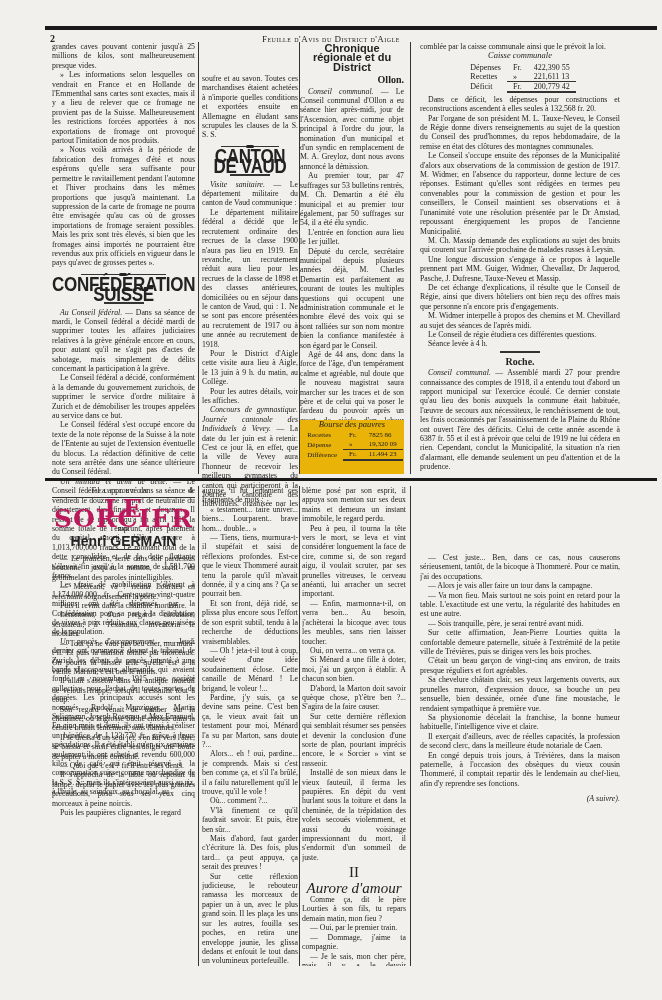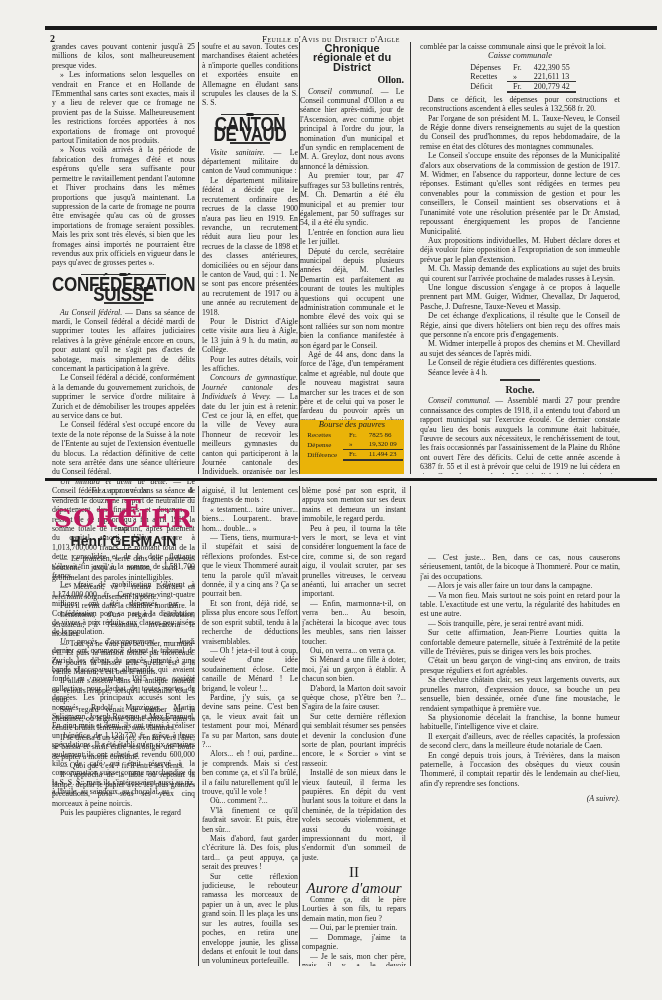--- a/index.html
+++ b/index.html
@@ -117,21 +117,20 @@
       <tr class="tot">
             <td>Déficit</td>
             <td class="v">Fr.</td>
             <td class="v">200,779 42</td>
           </tr>
     </tbody>
       </table>
     <p data-name="paragraph">Dans ce déficit, les dépenses pour constructions et reconstructions ascendent à elles seules à 132,568 fr. 20.</p>
     <p data-name="paragraph">Par l'organe de son président M. L. Tauxe-Neveu, le Conseil de Régie donne divers renseignements au sujet de la question du Conseil des prud'hommes, du repos hebdomadaire, de la remise en état des clôtures des montagnes communales.</p>
     <p data-name="paragraph">Le Conseil s'occupe ensuite des réponses de la Municipalité d'alors aux observations de la commission de gestion de 1917. M. Widmer, en l'absence du rapporteur, donne lecture de ces réponses. Estimant qu'elles sont rédigées en termes peu convenables pour la commission de gestion et pour les conseillers, le Conseil maintient ses observations et à l'unanimité vote une résolution présentée par le Dr Amstad, repoussant énergiquement les propos de l'ancienne Municipalité.</p>
-    <p data-name="paragraph">Aux propositions individuelles, M. Hubert déclare dores et déjà vouloir faire opposition à l'expropriation de son immeuble prévue par le plan d'extension.</p>
     <p data-name="paragraph">M. Ch. Massip demande des explications au sujet des bruits qui courent sur l'arrivée prochaine de malades russes à Leysin.</p>
     <p data-name="paragraph">Une longue discussion s'engage à ce propos à laquelle prennent part MM. Guiger, Widmer, Chevallaz, Dr Jaquerod, Pasche, J. Dufresne, Tauxe-Neveu et Massip.</p>
     <p data-name="paragraph">De cet échange d'explications, il résulte que le Conseil de Régie, ainsi que divers hôteliers ont bien reçu des offres mais que personne n'a encore pris d'engagements.</p>
     <p data-name="paragraph">M. Widmer interpelle à propos des chemins et M. Chevillard au sujet des séances de l'après midi.</p>
     <p data-name="paragraph">Le Conseil de régie étudiera ces différentes questions.</p>
     <p data-name="paragraph">Séance levée à 4 h.</p>
     <div class="short" data-name="divider"></div>
     <div class="loc-c" data-name="locality-roche">Roche.</div>
     <p data-name="article-roche"><span class="it">Conseil communal.</span><span> — Assemblé mardi 27 pour prendre connaissance des comptes de 1918, il a entendu tout d'abord un rapport municipal sur l'exercice écoulé. Ce dernier constate qu'au lieu des bonis auxquels la commune était habituée, l'œuvre de secours aux nécessiteux, le renchérissement de tout, les frais occasionnés par l'assainissement de la Plaine du Rhône ont ouvert l'ère des déficits. Celui de cette année ascende à 6387 fr. 55 et il est à prévoir que celui de 1919 ne lui cédera en rien. Cependant, conclut la Municipalité, la situation n'a rien d'alarmant, elle demande seulement un peu d'attention et de la prudence.</span></p>
 
@@ -231,18 +230,18 @@
     <p data-name="paragraph">Sa physionomie décelait la franchise, la bonne humeur habituelle, l'intelligence vive et claire.</p>
     <p data-name="paragraph">Il exerçait d'ailleurs, avec de réelles capacités, la profession de second clerc, dans la meilleure étude notariale de Caen.</p>
     <p data-name="paragraph">En congé depuis trois jours, à Trévières, dans la maison paternelle, à l'occasion des obsèques du vieux cousin Thommeré, il comptait repartir dès le lendemain au chef-lieu, afin d'y reprendre ses fonctions.</p>
     <div class="suivre" data-name="a-suivre">(A suivre).</div>
   </div>
 </div>
 
 <style>
   
   .c1{left:52px!important;width:143px!important;}
-  .c2{left:202px!important;width:96px!important;overflow:hidden;}
+  .c2{left:202px!important;width:96px!important;overflow:hidden;margin-top:32px;}
   .vline[style*="left:199px"]{left:198px!important;}
   .vline[style*="left:410px"]{left:410px!important;}
 </style>
 <div class="vline" style="left:299px;top:42px;height:432px;" data-name="column-divider"></div>
 <div class="vline" style="left:299px;top:486px;height:480px;" data-name="column-divider"></div>
 
 </body></html>

